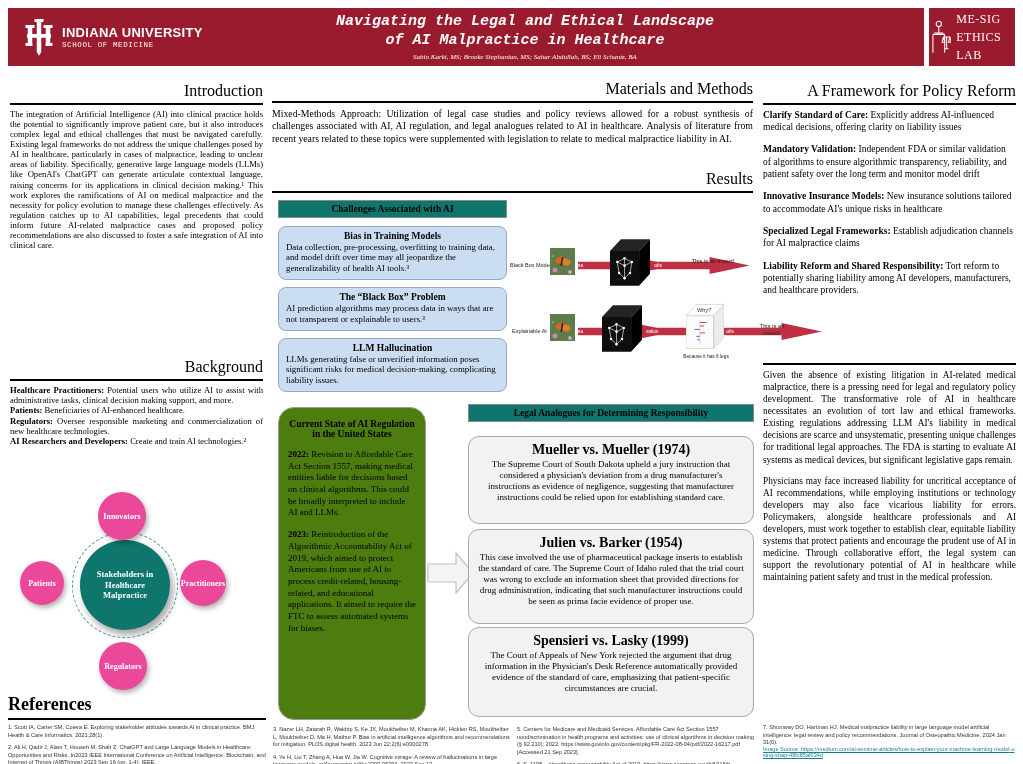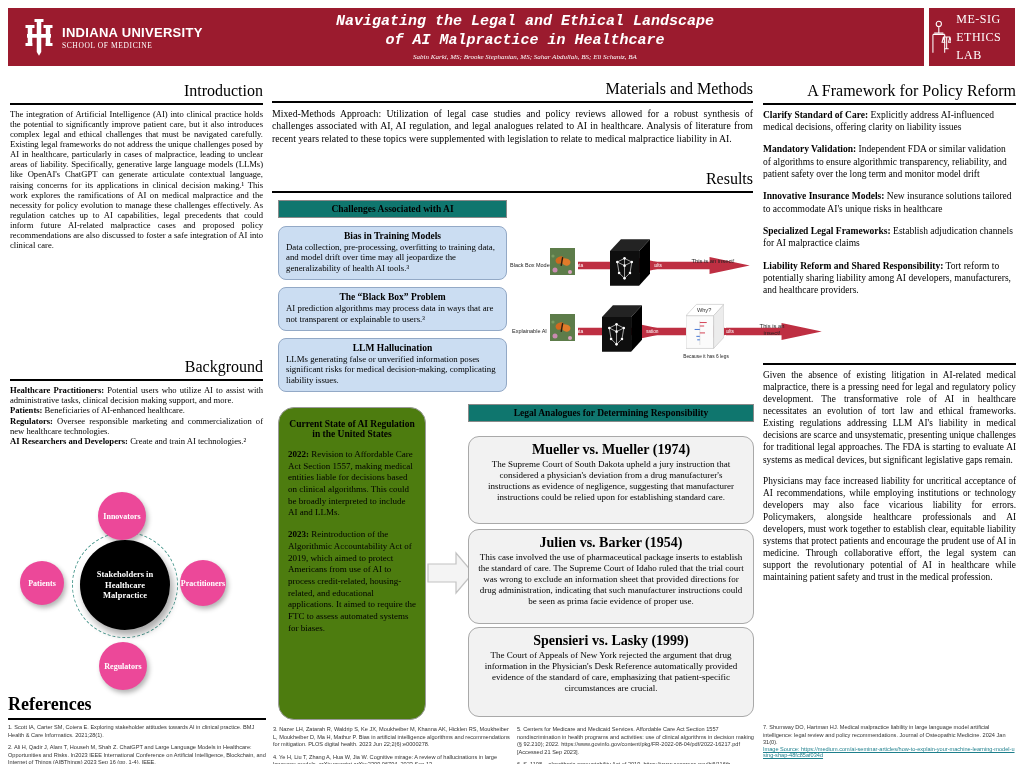--- a/index.html
+++ b/index.html
@@ -3,21 +3,21 @@
 <meta charset="utf-8">
 <style>
   * { margin:0; padding:0; box-sizing:border-box; }
   body { background:#e8e8e8; font-family:"Liberation Serif", serif; }
   .poster { position:relative; width:1023px; height:764px; background:#fff; margin:0 auto; overflow:hidden; }
 
   
   .masthead { position:absolute; left:8px; top:8px; width:916px; height:58px; background:#9B1B2E; display:flex; align-items:center; color:#fff; }
   .iu-block { display:flex; align-items:center; gap:8px; padding-left:16px; width:268px; }
   .iu-text div:first-child { font-family:"Liberation Sans", sans-serif; font-weight:bold; font-size:13px; letter-spacing:.3px; }
-  .iu-text div:last-child { font-family:Liberation Serif, serif; font-size:7.5px; letter-spacing:.6px; margin-top:1px; }
+  .iu-text div:last-child { font-family:Liberation Mono, monospace; font-size:7.5px; letter-spacing:.6px; margin-top:1px; }
   .title-block { flex:1; text-align:center; }
   .poster-title div { font-family:Liberation Mono, monospace; font-style:italic; font-weight:bold; font-size:15px; line-height:1.25; }
   .authors { font-style:italic; font-size:7px; margin-top:2px; }
   .lab-box { position:absolute; left:929px; top:8px; width:86px; height:58px; background:#9B1B2E; display:flex; align-items:center; justify-content:center; gap:5px; color:#fff; }
   .lab-text div { font-size:12px; letter-spacing:.5px; line-height:1.5; }
 
   
   .sec-h { font-size:16px; font-weight:normal; text-align:right; line-height:1.1; }
   .rule { border-top:2.2px solid #000; margin:3px 0 4px; }
   .col-abs { position:absolute; }
@@ -26,21 +26,21 @@
   
   #intro-block, #background-block { left:10px; width:253px; }
   #intro-block { top:82px; }
   #intro-block p { font-size:8.6px; line-height:1.18; }
   #background-block { top:358px; }
   #background-block p { font-size:8.6px; line-height:1.2; }
 
   
   #diagram { left:10px; top:490px; width:253px; height:202px; }
   .ring { position:absolute; left:62px; top:42px; width:106px; height:106px; border:1px dashed #4E9A90; border-radius:50%; display:flex; align-items:center; justify-content:center; }
-  .center-circle { width:90px; height:90px; border-radius:50%; background:#000000; box-shadow:3px 5px 7px rgba(0,0,0,.35); color:#fff; display:flex; align-items:center; justify-content:center; text-align:center; font-weight:bold; font-size:8.5px; line-height:1.25; padding:8px; }
+  .center-circle { width:90px; height:90px; border-radius:50%; background:#0f766e; box-shadow:3px 5px 7px rgba(0,0,0,.35); color:#fff; display:flex; align-items:center; justify-content:center; text-align:center; font-weight:bold; font-size:8.5px; line-height:1.25; padding:8px; }
   .sat { position:absolute; border-radius:50%; background:#ec4899; color:#fff; display:flex; align-items:center; justify-content:center; font-size:8px; font-weight:bold; box-shadow:2px 3px 5px rgba(0,0,0,.3); text-align:center; }
   #sat-innovators { left:88px; top:2px;   width:48px; height:48px; }
   #sat-patients    { left:10px; top:71px;  width:44px; height:44px; }
   #sat-practitioners { left:170px; top:70px; width:46px; height:46px; }
   #sat-regulators  { left:89px; top:152px; width:48px; height:48px; }
 
   #refs { left:8px; top:694px; width:258px; }
   .refs-h { font-size:18px; font-weight:bold; }
   .fn { font-family:"Liberation Sans", sans-serif; font-size:5.6px; line-height:1.35; color:#333; margin:0 0 5px; }
 

